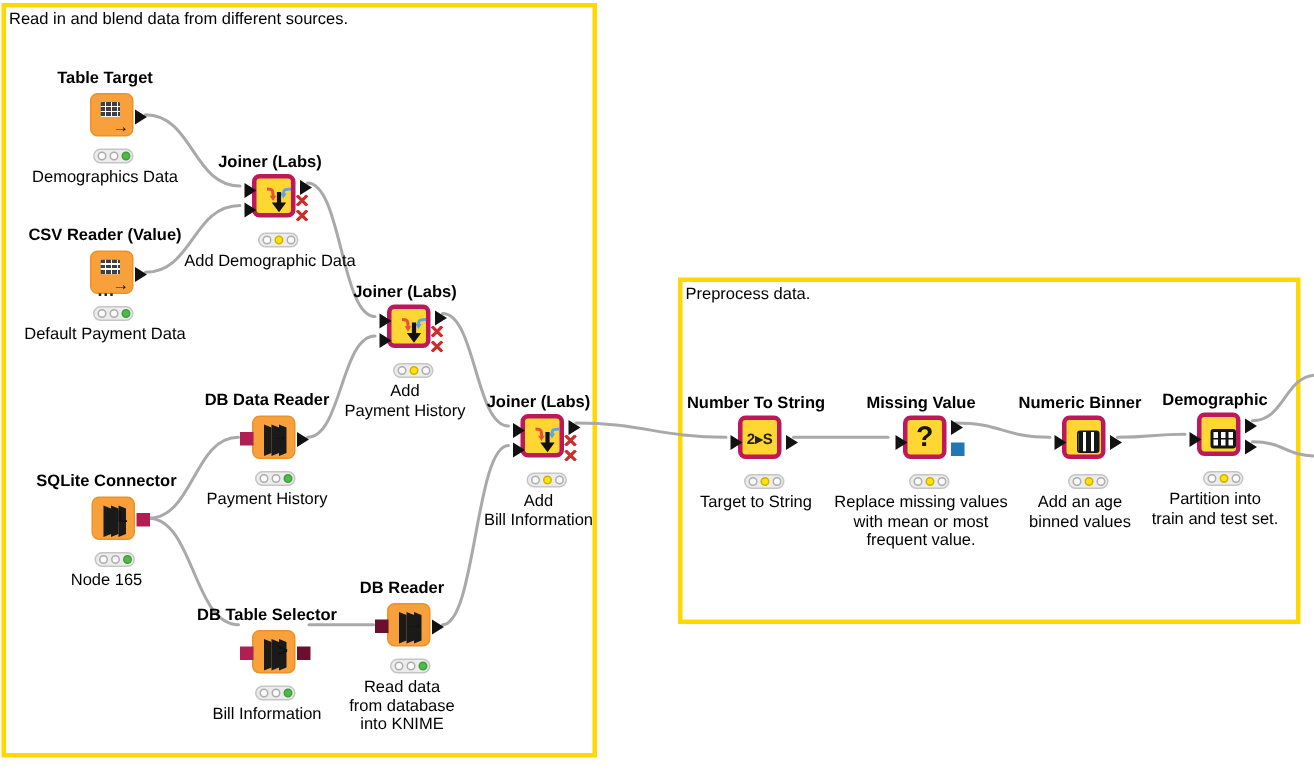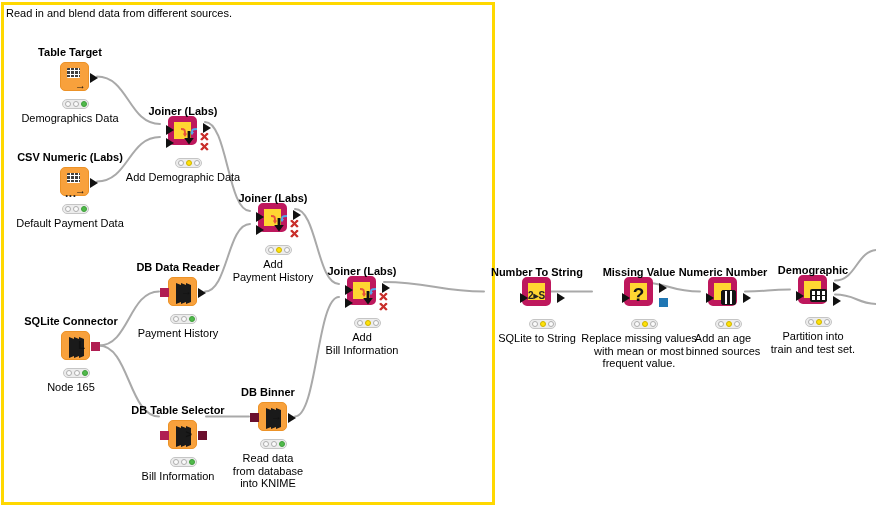--- a/index.html
+++ b/index.html
@@ -4,21 +4,21 @@
 <style>
   html,body{margin:0;padding:0;background:#fff;}
   #canvas{position:relative;width:876px;height:520px;background:#fff;overflow:hidden;
           font-family:"Liberation Sans",sans-serif;}
   .annotation{position:absolute;border:3px solid var(--ann,#FFD800);background:transparent;box-sizing:border-box;}
   .ann-title{position:absolute;left:2px;top:2px;font-size:11px;color:#000;white-space:nowrap;}
   #wires{position:absolute;left:0;top:0;width:876px;height:520px;pointer-events:none;}
   #wires path{stroke:var(--wire,#A9A9A9);stroke-width:2;fill:none;stroke-linecap:round;}
   .node{position:absolute;width:29px;height:29px;border-radius:5px;box-sizing:border-box;}
   .node.orange{background:var(--orange,#F8A13C);border:1px solid #EC9227;}
-  .node.yellow{background:var(--yellow,#FFD632);border:6px solid #be185d;}
+  .node.yellow{background:var(--yellow,#FFD632);border:3px solid #be185d;}
   .nlabel{position:absolute;width:130px;left:-56px;top:-17px;text-align:center;
           font-size:11px;font-weight:bold;color:#000;white-space:nowrap;line-height:12px;}
   .ncaption{position:absolute;width:150px;left:-66px;top:49px;text-align:center;
           font-size:11px;color:#000;line-height:12.5px;white-space:pre-line;}
   .light{position:absolute;width:27px;height:10px;left:1px;top:36px;background:#ECECEC;
          border:1px solid #C5C5C5;border-radius:5px;box-sizing:border-box;
          display:flex;align-items:center;justify-content:center;gap:2px;}
   .bulb{width:6px;height:6px;border-radius:50%;background:#FBFBFB;border:1px solid #ADADAD;box-sizing:border-box;}
   .bulb.on-y{background:var(--sy,#FFE20A);border-color:#CDB300;}
   .bulb.on-g{background:var(--sg,#50BA4B);border-color:#3E9E3A;}
@@ -49,22 +49,25 @@
   .ni-part{position:absolute;left:6px;top:8px;width:17px;height:13px;border-radius:2px;
     background:#151515;display:grid;grid-template-columns:repeat(3,1fr);grid-template-rows:repeat(2,1fr);
     gap:1.5px;padding:2px;box-sizing:border-box;}
   .ni-part i{background:#fff;display:block;}
   .ni-joiner{position:absolute;left:3px;top:4px;}
 </style>
 </head>
 <body>
 
 <div id="canvas">
-  <div class="annotation" id="ann0" style="left: 1px; top: 2px; width: 494px; height: 503px;">
+  <div class="annotation" id="ann0" style="left: 1px; top: 2px; width: 397px; height: 503px;">
     <span class="ann-title">Read in and blend data from different sources.</span>
+  </div>
+  <div class="annotation" id="ann1" style="left: 452px; top: 185px; width: 415px; height: 231px;">
+    <span class="ann-title">Preprocess data.</span>
   </div>
   <svg id="wires">
       <path d="M 97 76.5 C 128.5 76.5, 128.5 124, 160 124"></path>
       <path d="M 97 181.5 C 128.5 181.5, 128.5 137, 160 137"></path>
       <path d="M 205 122 C 227.5 122, 227.5 211, 250 211"></path>
       <path d="M 205 291.5 C 227.5 291.5, 227.5 224, 250 224"></path>
       <path d="M 295 209 C 317 209, 317 284, 339 284"></path>
       <path d="M 295 416.5 C 317 416.5, 317 297, 339 297"></path>
       <path d="M 99 345.5 C 129 345.5, 129 291.5, 159 291.5"></path>
       <path d="M 99 345.5 C 129 345.5, 129 416.5, 159 416.5"></path>
@@ -85,21 +88,21 @@
         </div>
         <div class="port-tri" style="left: 29px; top: 9.5px;"></div>
         <div class="light">
           <span class="bulb"></span>
           <span class="bulb"></span>
           <span class="bulb on-g"></span>
         </div>
         <div class="ncaption">Demographics Data</div>
       </div>
       <div class="node orange" style="left: 60px; top: 167px;">
-        <div class="nlabel">CSV Numeric (Labs)</div>
+        <div class="nlabel">CSV Reader (Value)</div>
         <div style="position: absolute; inset: 0px;">
           <span class="ni-table"></span>
           <span class="ni-arrow">→</span>
           <span class="ni-dots">...</span>
         </div>
         <div class="port-tri" style="left: 29px; top: 9.5px;"></div>
         <div class="light">
           <span class="bulb"></span>
           <span class="bulb"></span>
           <span class="bulb on-g"></span>
@@ -218,81 +221,81 @@
         <div class="port-sq" style="left: -9px; top: 10px; background: rgb(176, 30, 82);"></div>
         <div class="port-sq" style="left: 29px; top: 10px; background: rgb(107, 15, 46);"></div>
         <div class="light">
           <span class="bulb"></span>
           <span class="bulb"></span>
           <span class="bulb on-g"></span>
         </div>
         <div class="ncaption">Bill Information</div>
       </div>
       <div class="node orange" style="left: 258px; top: 402px;">
-        <div class="nlabel">DB Binner</div>
+        <div class="nlabel">DB Reader</div>
         <div style="position: absolute; inset: 0px;">
           <span class="ni-dblist"><span class="ni-dbrow"></span><span class="ni-dbrow"></span><span class="ni-dbrow"></span></span>
           <span class="ni-dbsym">→</span>
         </div>
         <div class="port-sq" style="left: -9px; top: 10px; background: rgb(107, 15, 46);"></div>
         <div class="port-tri" style="left: 29px; top: 9.5px;"></div>
         <div class="light">
           <span class="bulb"></span>
           <span class="bulb"></span>
           <span class="bulb on-g"></span>
         </div>
         <div class="ncaption">Read data
 from database
 into KNIME</div>
       </div>
-      <div class="node yellow" style="left: 492px; top: 277px; margin-left: 30px;">
+      <div class="node yellow" style="left: 492px; top: 277px;">
         <div class="nlabel">Number To String</div>
         <div style="position: absolute; inset: 0px;">
           <span class="ni-n2s">2▸S</span>
         </div>
         <div class="port-tri" style="left: -8px; top: 9.5px;"></div>
         <div class="port-tri" style="left: 29px; top: 9.5px;"></div>
         <div class="light">
           <span class="bulb"></span>
           <span class="bulb on-y"></span>
           <span class="bulb"></span>
         </div>
-        <div class="ncaption">SQLite to String</div>
-      </div>
-      <div class="node yellow" style="left: 624px; top: 277px; text-decoration: underline;">
+        <div class="ncaption">Target to String</div>
+      </div>
+      <div class="node yellow" style="left: 602px; top: 277px; text-decoration: underline;">
         <div class="nlabel">Missing Value</div>
         <div style="position: absolute; inset: 0px;">
           <span class="ni-q">?</span>
         </div>
         <div class="port-tri" style="left: -8px; top: 9.5px;"></div>
         <div class="port-tri" style="left: 29px; top: 0px;"></div>
         <div class="port-sq" style="left: 29px; top: 15px; background: rgb(32, 119, 180);"></div>
         <div class="light">
           <span class="bulb"></span>
           <span class="bulb on-y"></span>
           <span class="bulb"></span>
         </div>
         <div class="ncaption">Replace missing values
 with mean or most
 frequent value.</div>
       </div>
       <div class="node yellow" style="left: 708px; top: 277px;">
-        <div class="nlabel">Numeric Number</div>
+        <div class="nlabel">Numeric Binner</div>
         <div style="position: absolute; inset: 0px;">
           <span class="ni-binner"></span>
         </div>
         <div class="port-tri" style="left: -8px; top: 9.5px;"></div>
         <div class="port-tri" style="left: 29px; top: 9.5px;"></div>
         <div class="light">
           <span class="bulb"></span>
           <span class="bulb on-y"></span>
           <span class="bulb"></span>
         </div>
         <div class="ncaption">Add an age
-binned sources</div>
+binned values</div>
       </div>
       <div class="node yellow" style="left: 798px; top: 275px;">
         <div class="nlabel">Demographic</div>
         <div style="position: absolute; inset: 0px;">
           <span class="ni-part">
             <i></i>
             <i></i>
             <i></i>
             <i></i>
             <i></i>

